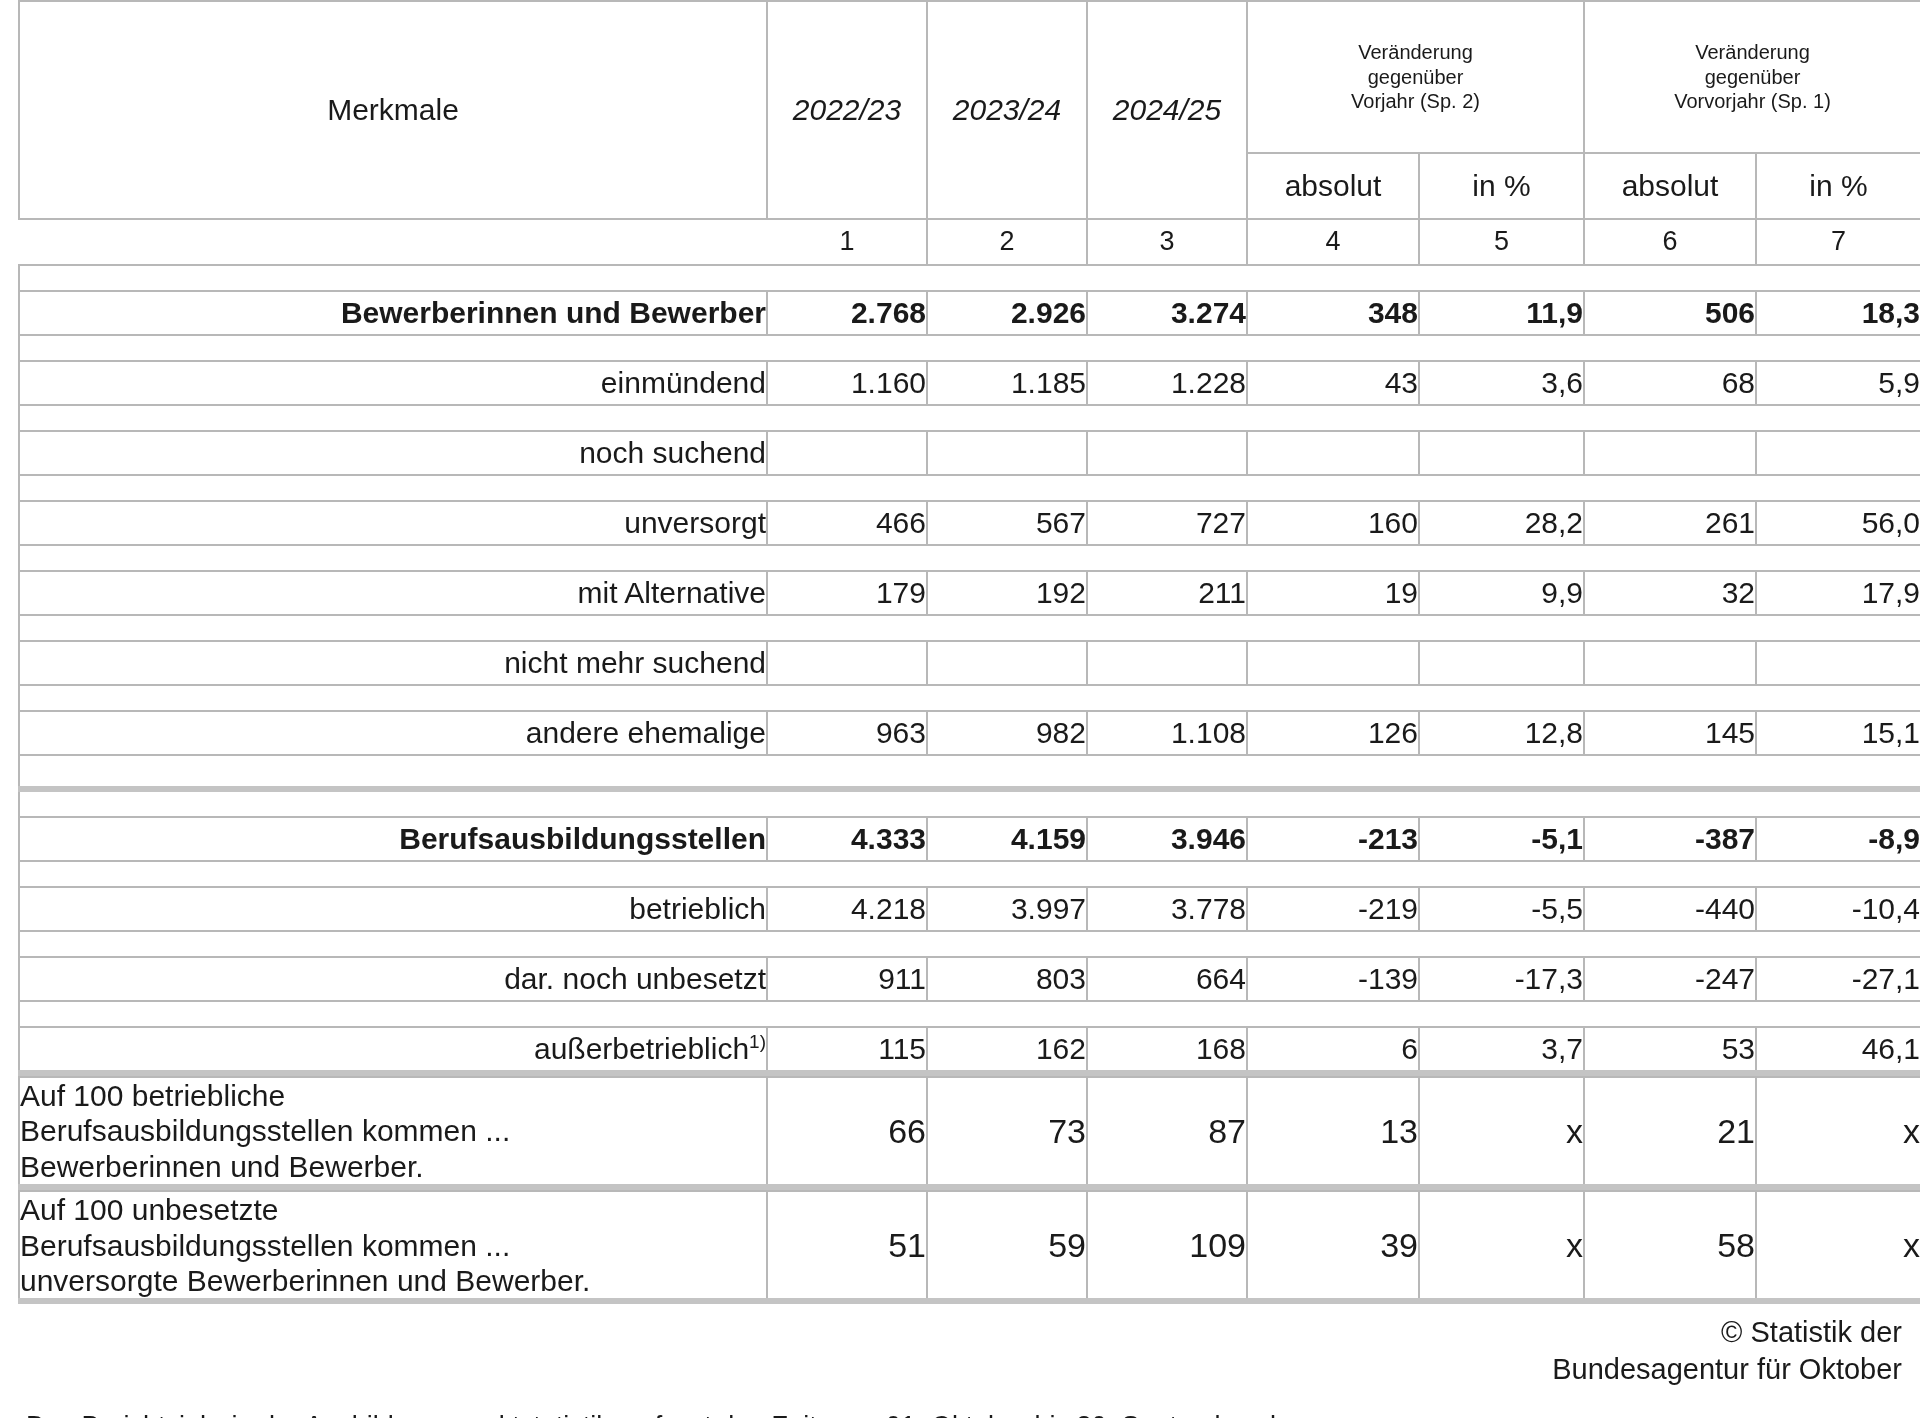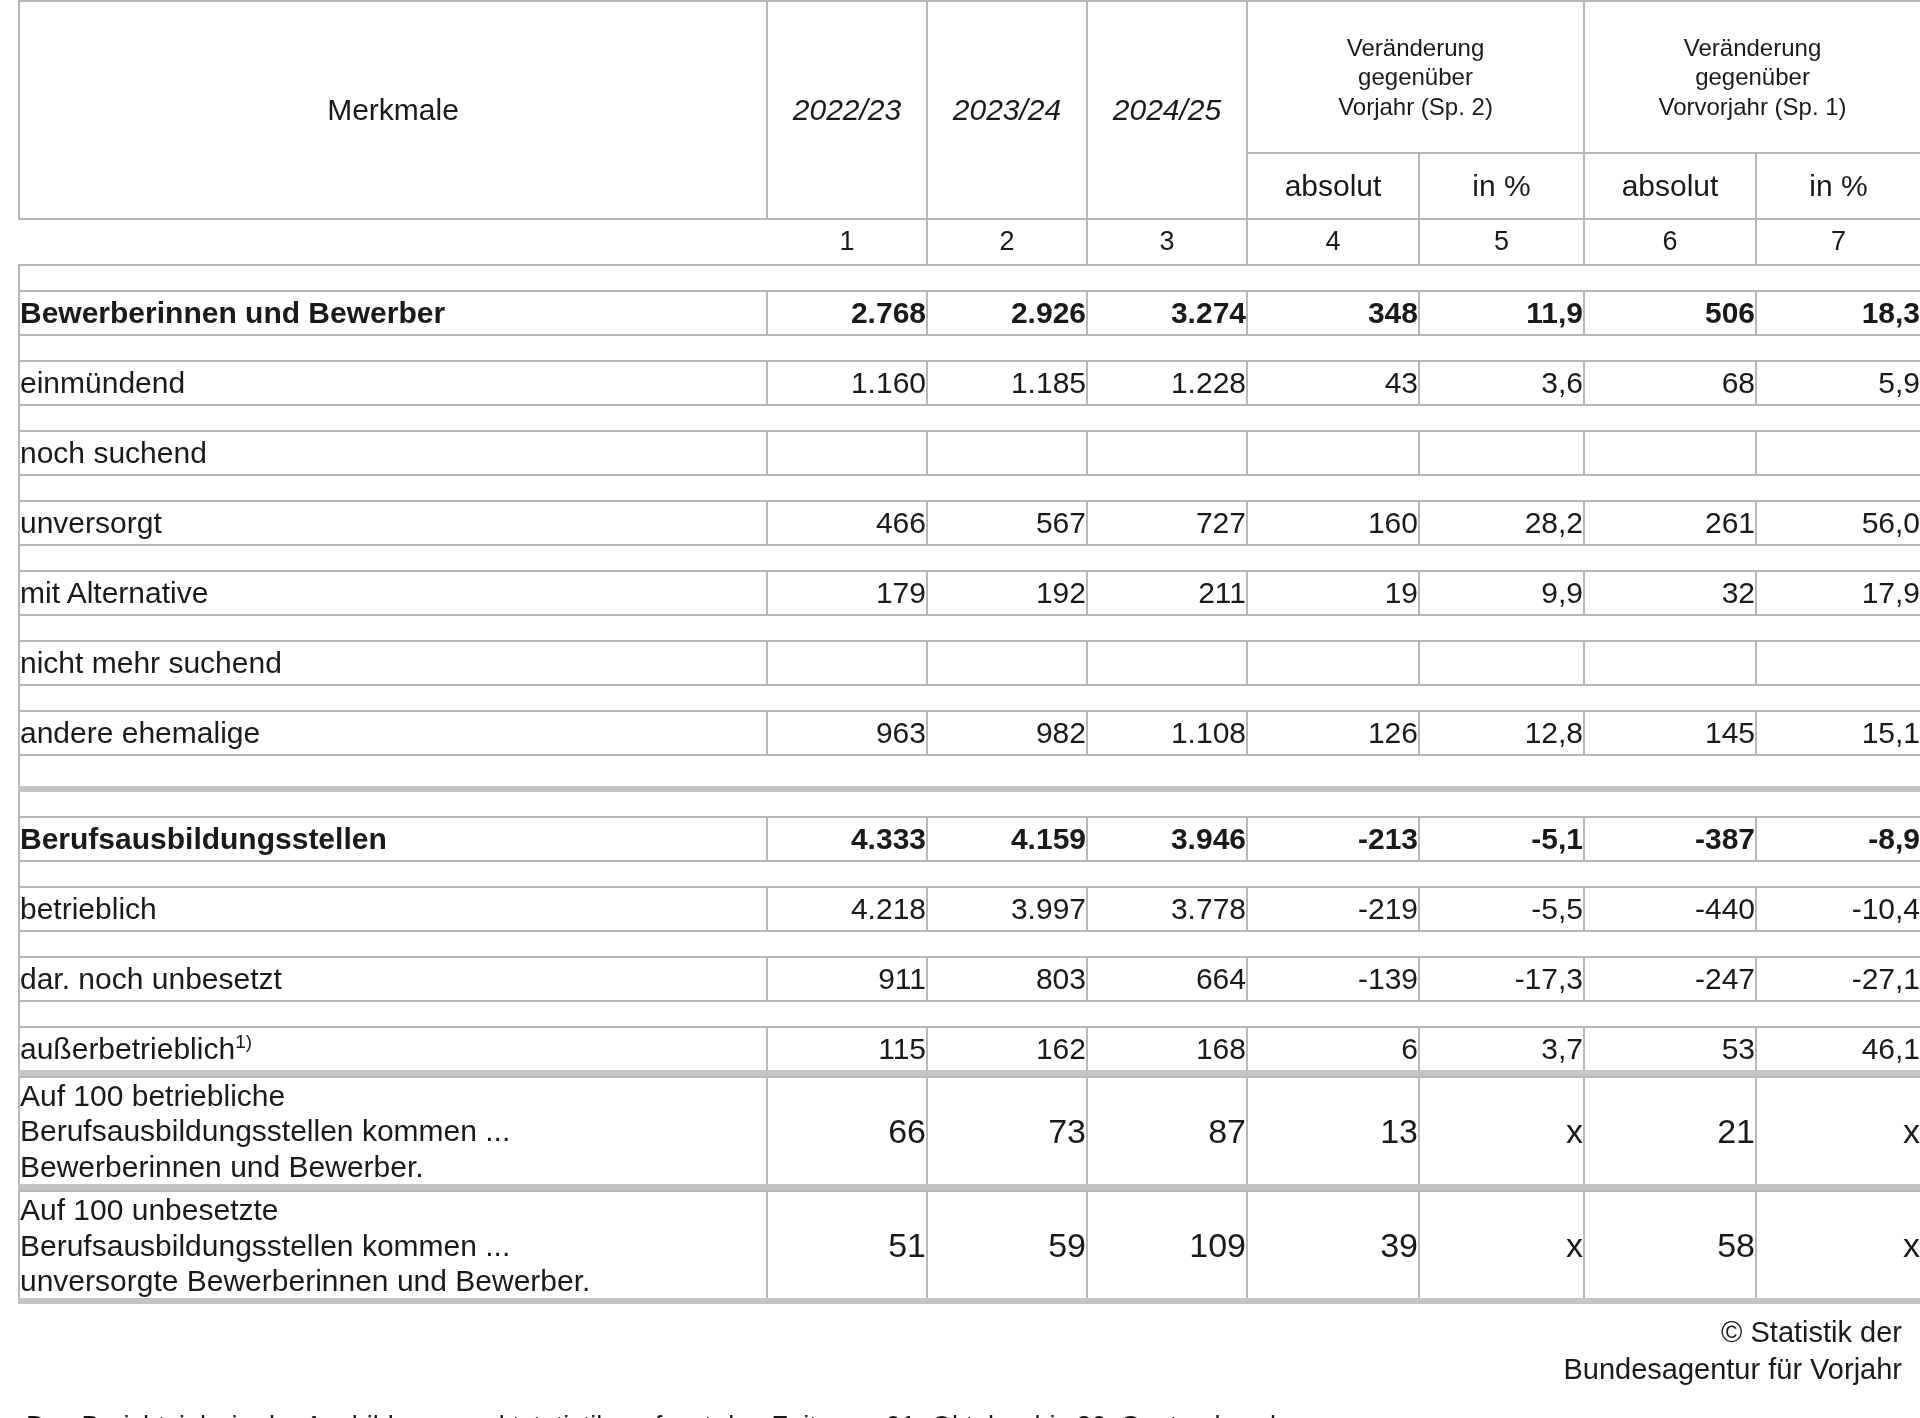--- a/index.html
+++ b/index.html
@@ -51,40 +51,40 @@
   }
   .hd-year {
     text-align: center;
     height: 214px;
     font-size: 30px;
     font-style: italic;
   }
   .hd-group {
     text-align: center;
     height: 150px;
-    font-size: 24px;
+    font-size: 20px;
     line-height: 1.22;
     padding: 4px 6px;
   }
   .hd-sub {
     text-align: center;
     height: 64px;
     font-size: 30px;
     margin-top: 28px;
   }
   .hd-num {
     text-align: center;
     height: 44px;
     font-size: 27px;
   }
   .hd-num.blank { border-left: 2px solid transparent; border-right: 2px solid transparent; }
 
   
   td.lbl {
-    text-align: left;
+    text-align: right;
     font-size: 30px;
     height: 42px;
     padding: 0 0 0 8px;
     border-top: none;
     border-bottom: none;
   }
   td.val {
     text-align: right;
     font-size: 30px;
     height: 42px;
@@ -426,18 +426,18 @@
 
       <tr class="bottom-rule">
         <td colspan="8"></td>
       </tr>
 
     </tbody>
   </table>
 
   <div class="copyright">
     <div>© Statistik der</div>
-    <div>Bundesagentur für Vorjahr</div>
+    <div>Bundesagentur für Oktober</div>
   </div>
 
   <div class="note">Das Berichtsjahr in der Ausbildungsmarktstatistik umfasst den Zeitraum 01. Oktober bis 30. September des Folgejahres.</div>
 
 </div>
 
 </body></html>

